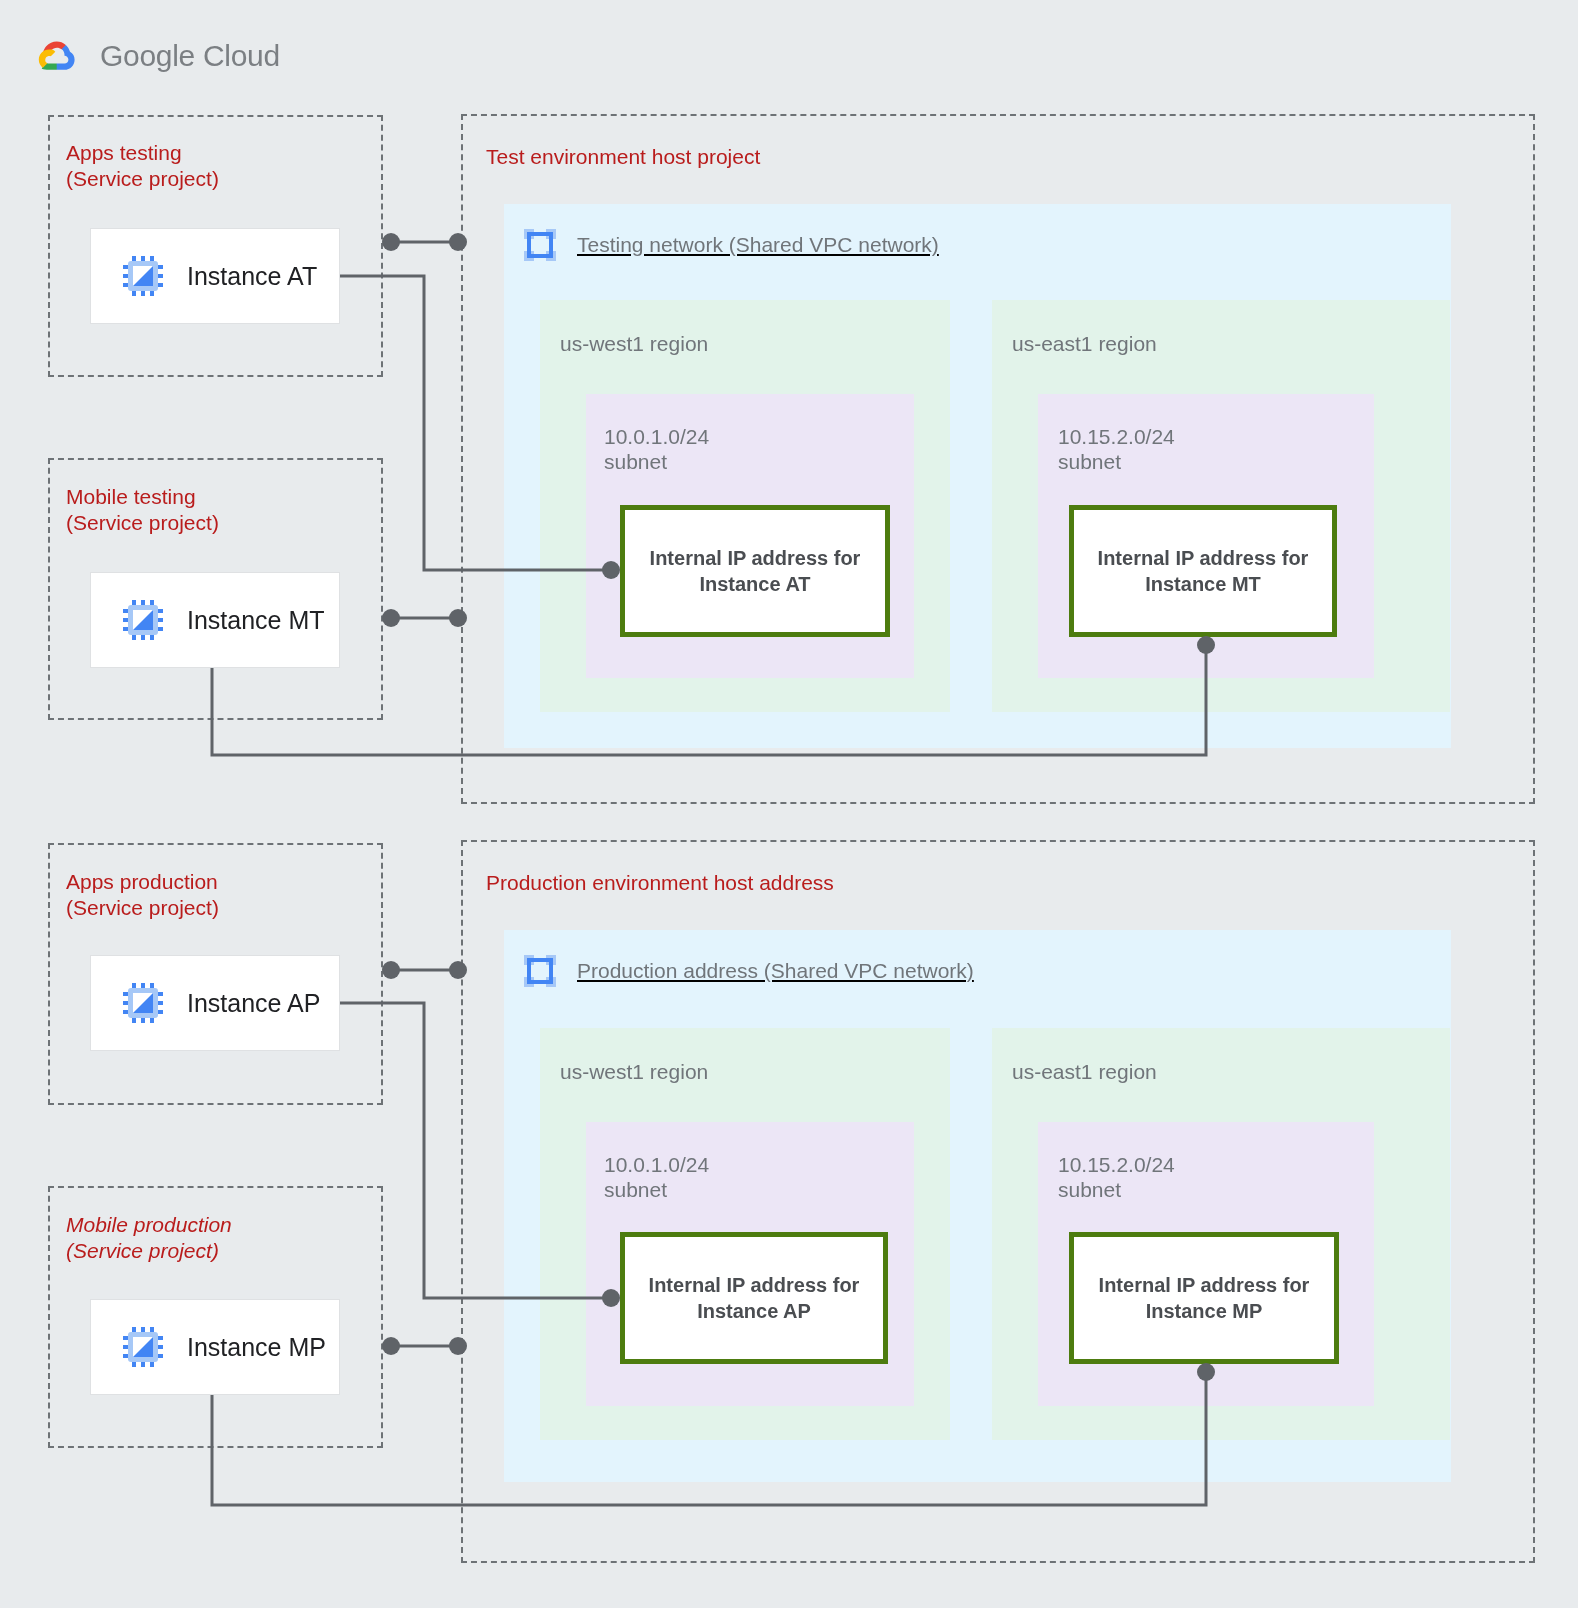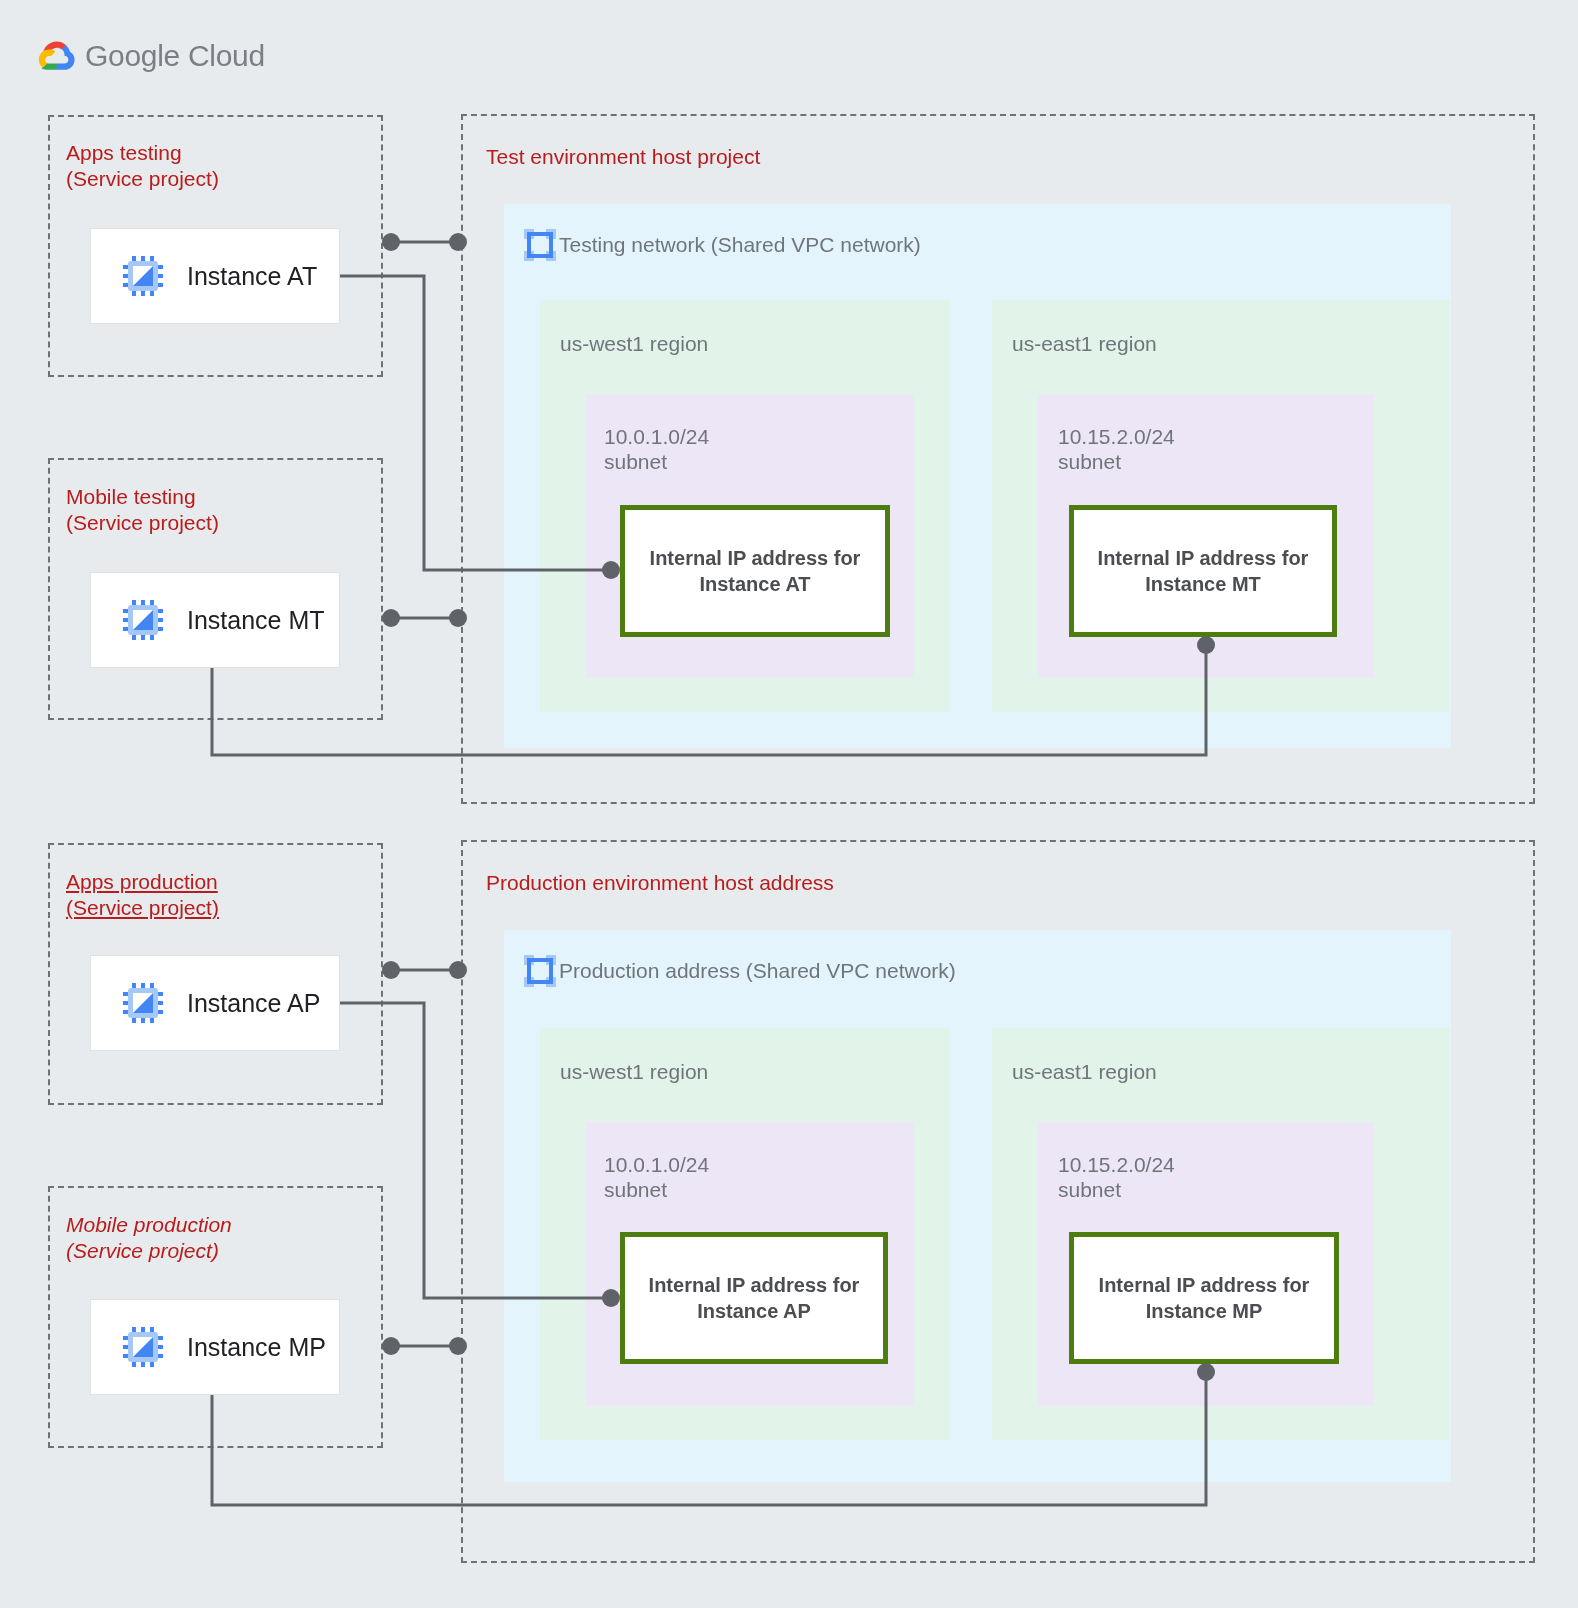--- a/index.html
+++ b/index.html
@@ -21,21 +21,21 @@
     background: #e8ebed;
   }
 
   
   .brand {
     position: absolute;
     left: 32px;
     top: 34px;
     display: flex;
     align-items: center;
-    gap: 5px;
+    gap: 20px;
   }
   .brand-logo { width: 48px; height: 44px; display: block; }
   .brand-text {
     font-size: 30px;
     color: #7b7f83;
     letter-spacing: -0.3px;
     white-space: nowrap;
   }
   .brand-text .w1 { font-weight: 400; }
   .brand-text .w2 { font-weight: 400; }
@@ -76,20 +76,22 @@
   
   .vpc-panel {
     position: absolute;
     background: #e3f4fd;
     box-sizing: border-box;
   }
   .vpc-head {
     position: absolute;
     display: flex;
     align-items: center;
+    gap: 18px;
+    text-decoration: underline;
   }
   .vpc-icon { width: 38px; height: 38px; display: block; flex: none; }
   .vpc-title {
     font-size: 21px;
     color: #70757a;
     white-space: nowrap;
   }
 
   
   .region-panel {
@@ -255,21 +257,21 @@
   <div class="region-label" style="left:1012px; top:332px;">us-east1 region</div>
   <div class="subnet-panel" style="left:1038px; top:394px; width:336px; height:284px;"></div>
   <div class="subnet-label" style="left:1058px; top:424px;">10.15.2.0/24
 subnet</div>
   <div class="ip-card" style="left:1069px; top:505px; width:268px; height:132px;">
     <span class="ip-card-text">Internal IP address for
 Instance MT</span>
   </div>
 
   <div class="dashed-box" style="left:48px; top:843px; width:335px; height:262px;"></div>
-  <div class="frame-label" style="left:66px; top:869px;text-decoration:underline;">Apps production
+  <div class="frame-label" style="left:66px; top:869px;">Apps production
 (Service project)</div>
   <div class="instance-card" style="left:90px; top:955px; width:250px; height:96px;">
     <svg class="vm-icon" viewBox="0 0 44 44">
       <g fill="#4285F4">
         <rect x="11" y="2" width="4" height="7"></rect>
           <rect x="20" y="2" width="4" height="7"></rect>
           <rect x="29" y="2" width="4" height="7"></rect>
         <rect x="11" y="35" width="4" height="7"></rect>
           <rect x="20" y="35" width="4" height="7"></rect>
           <rect x="29" y="35" width="4" height="7"></rect>

